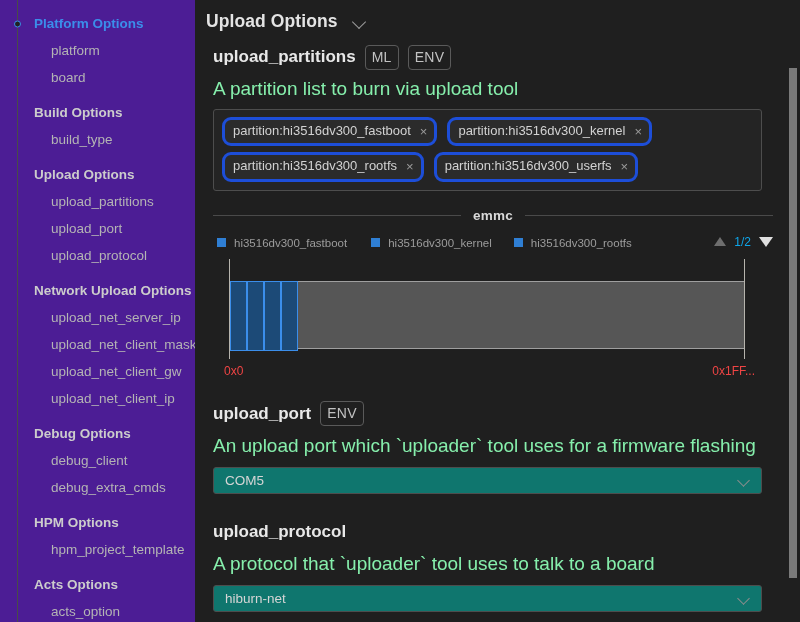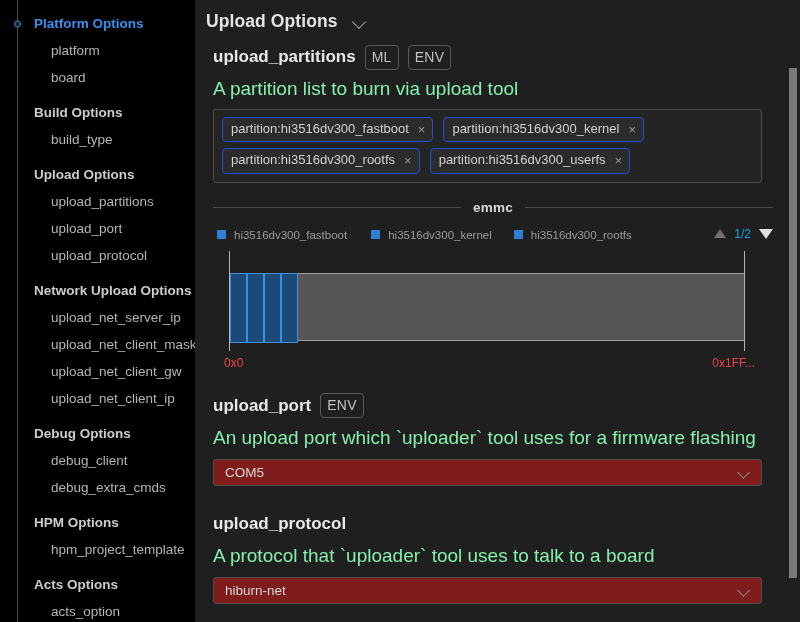--- a/index.html
+++ b/index.html
@@ -19,21 +19,21 @@
     display: flex;
     background: #1f1f1f;
   }
 
   
   #sidebar {
     position: relative;
     width: 195px;
     height: 622px;
     flex: 0 0 195px;
-    background: #000000;
+    background: #4c1d95;
     padding-top: 10px;
     overflow: hidden;
   }
 
   
   #tree-guide {
     position: absolute;
     left: 17px;
     top: 0;
     width: 1px;
@@ -169,22 +169,22 @@
     padding: 7px 8px 8px 8px;
     display: flex;
     flex-wrap: wrap;
     gap: 6px 10px;
   }
 
   .chip {
     display: inline-flex;
     align-items: center;
     gap: 9px;
-    border: 1px solid #1d4ed8;
-    border-radius: 4px;
+    border: 3px solid #1d4ed8;
+    border-radius: 9px;
     background: #2b2b2b;
     padding: 3px 7px 4px 8px;
     font-size: 13px;
     color: #d2d2d2;
     line-height: 1.25;
   }
 
   .chip-x {
     color: #9b9b9b;
     font-size: 13px;
@@ -315,21 +315,21 @@
   .tick-left  { left: 11px; }
   .tick-right { right: 6px; }
 
   
   .select {
     margin-top: 10px;
     width: 549px;
     height: 27px;
     border: 1px solid #4d4d4d;
     border-radius: 3px;
-    background: #7f1d1d;
+    background: #0f766e;
     display: flex;
     align-items: center;
     justify-content: space-between;
     padding: 0 10px 0 11px;
   }
   .select-value {
     font-size: 13.5px;
     color: #d5d5d5;
   }
   .select-caret {

